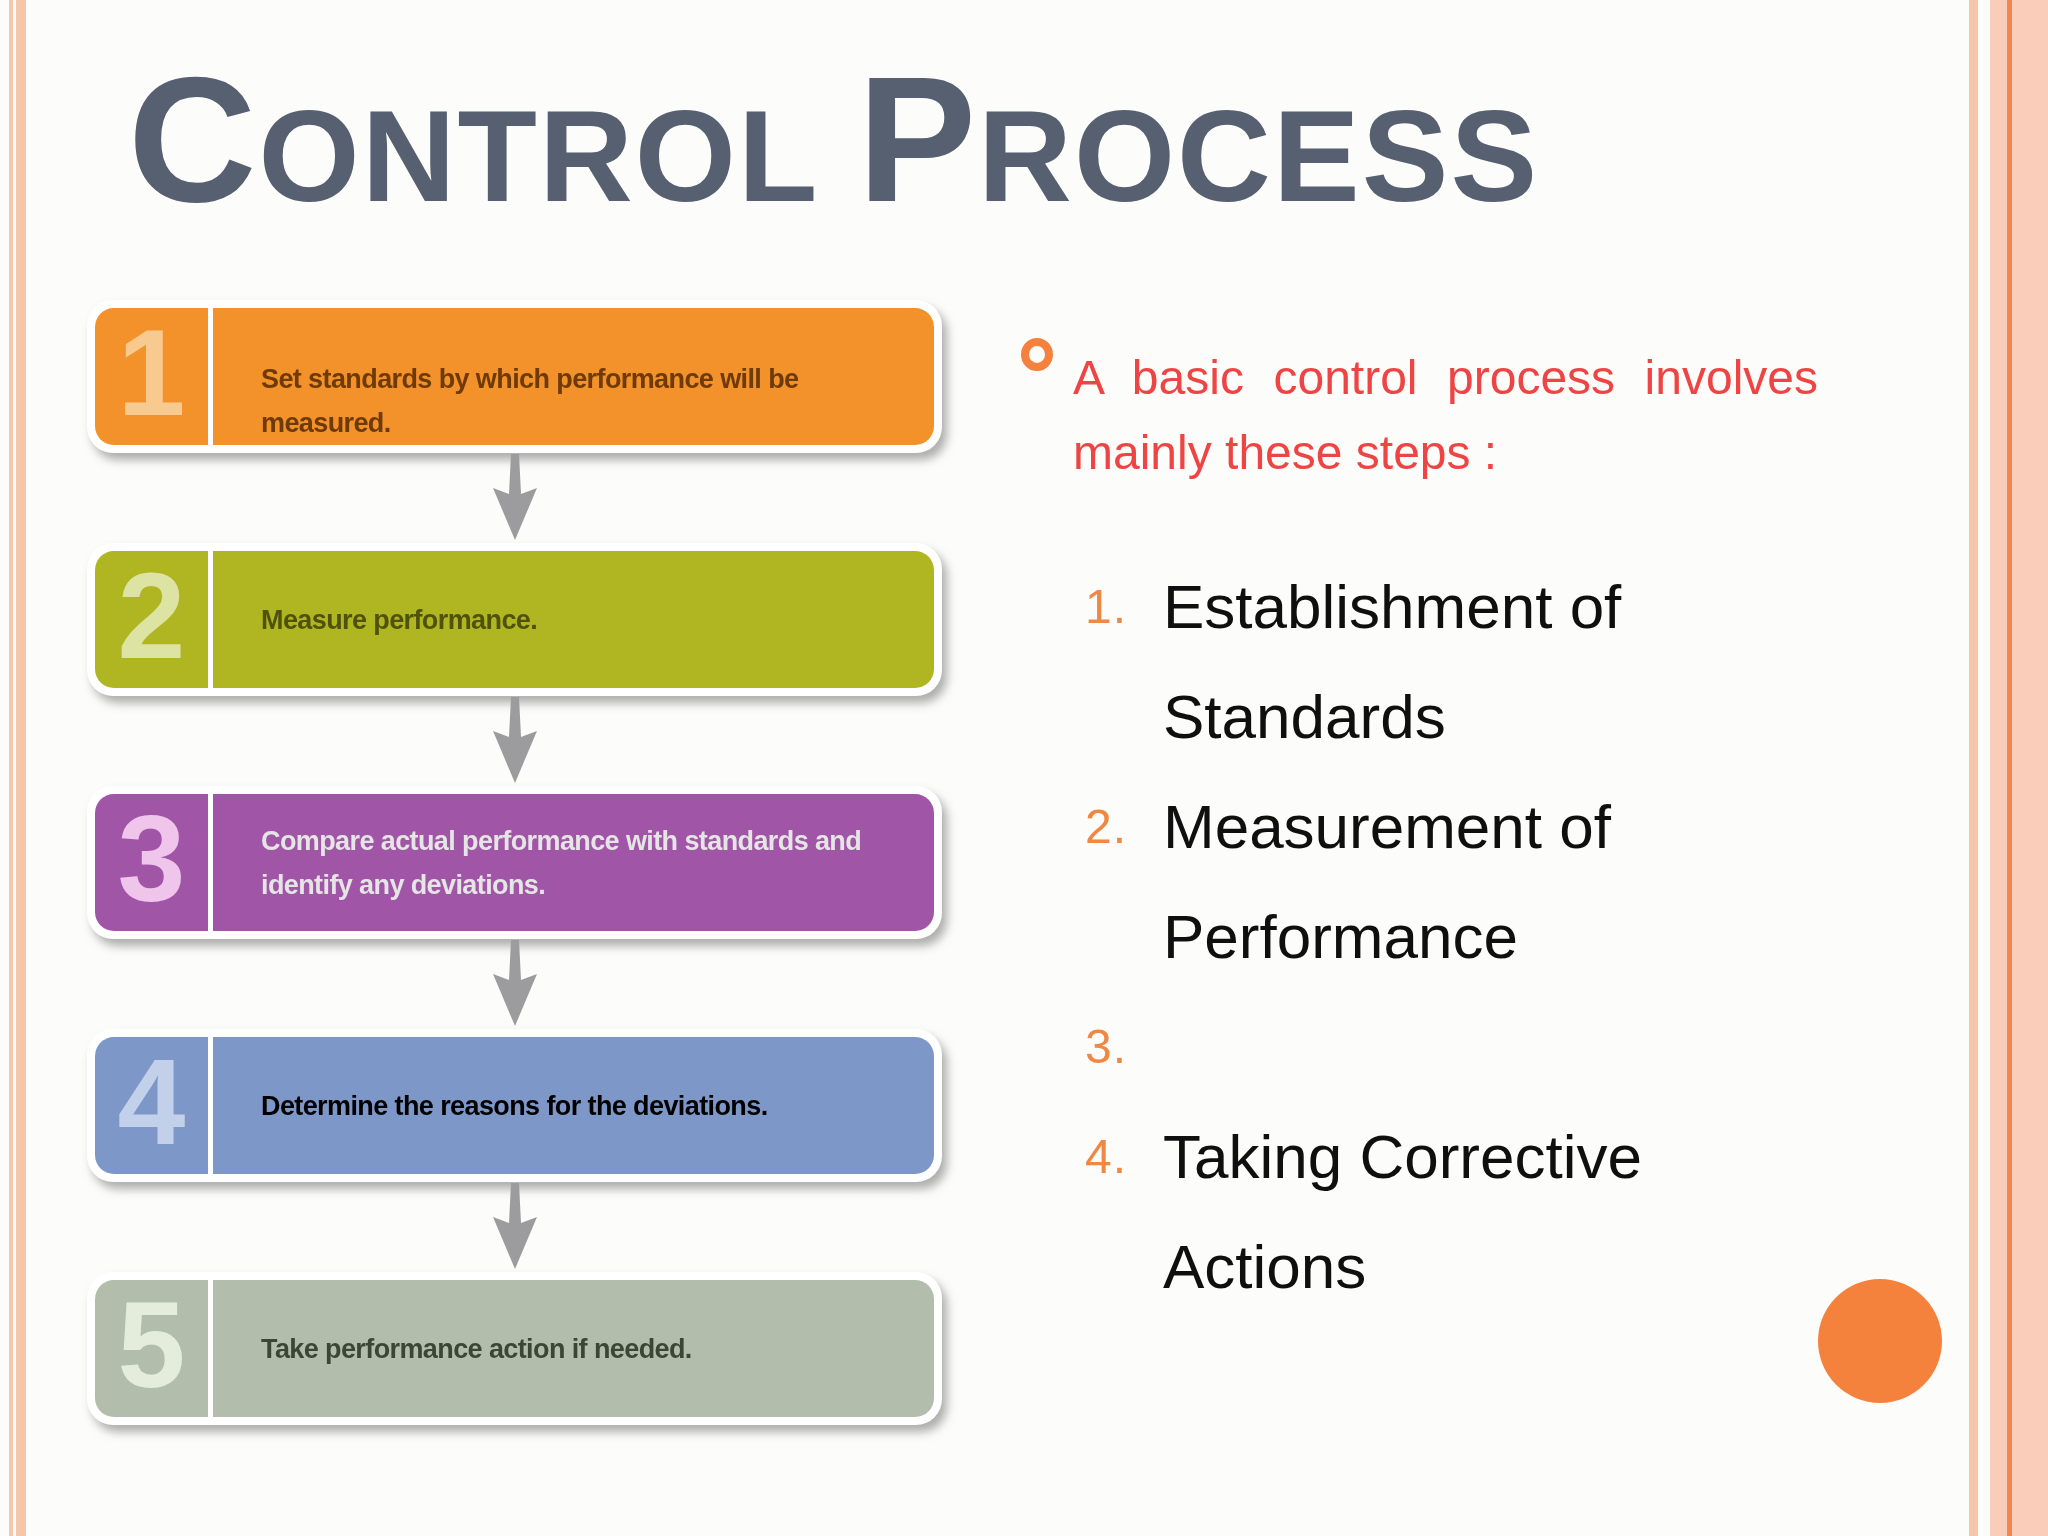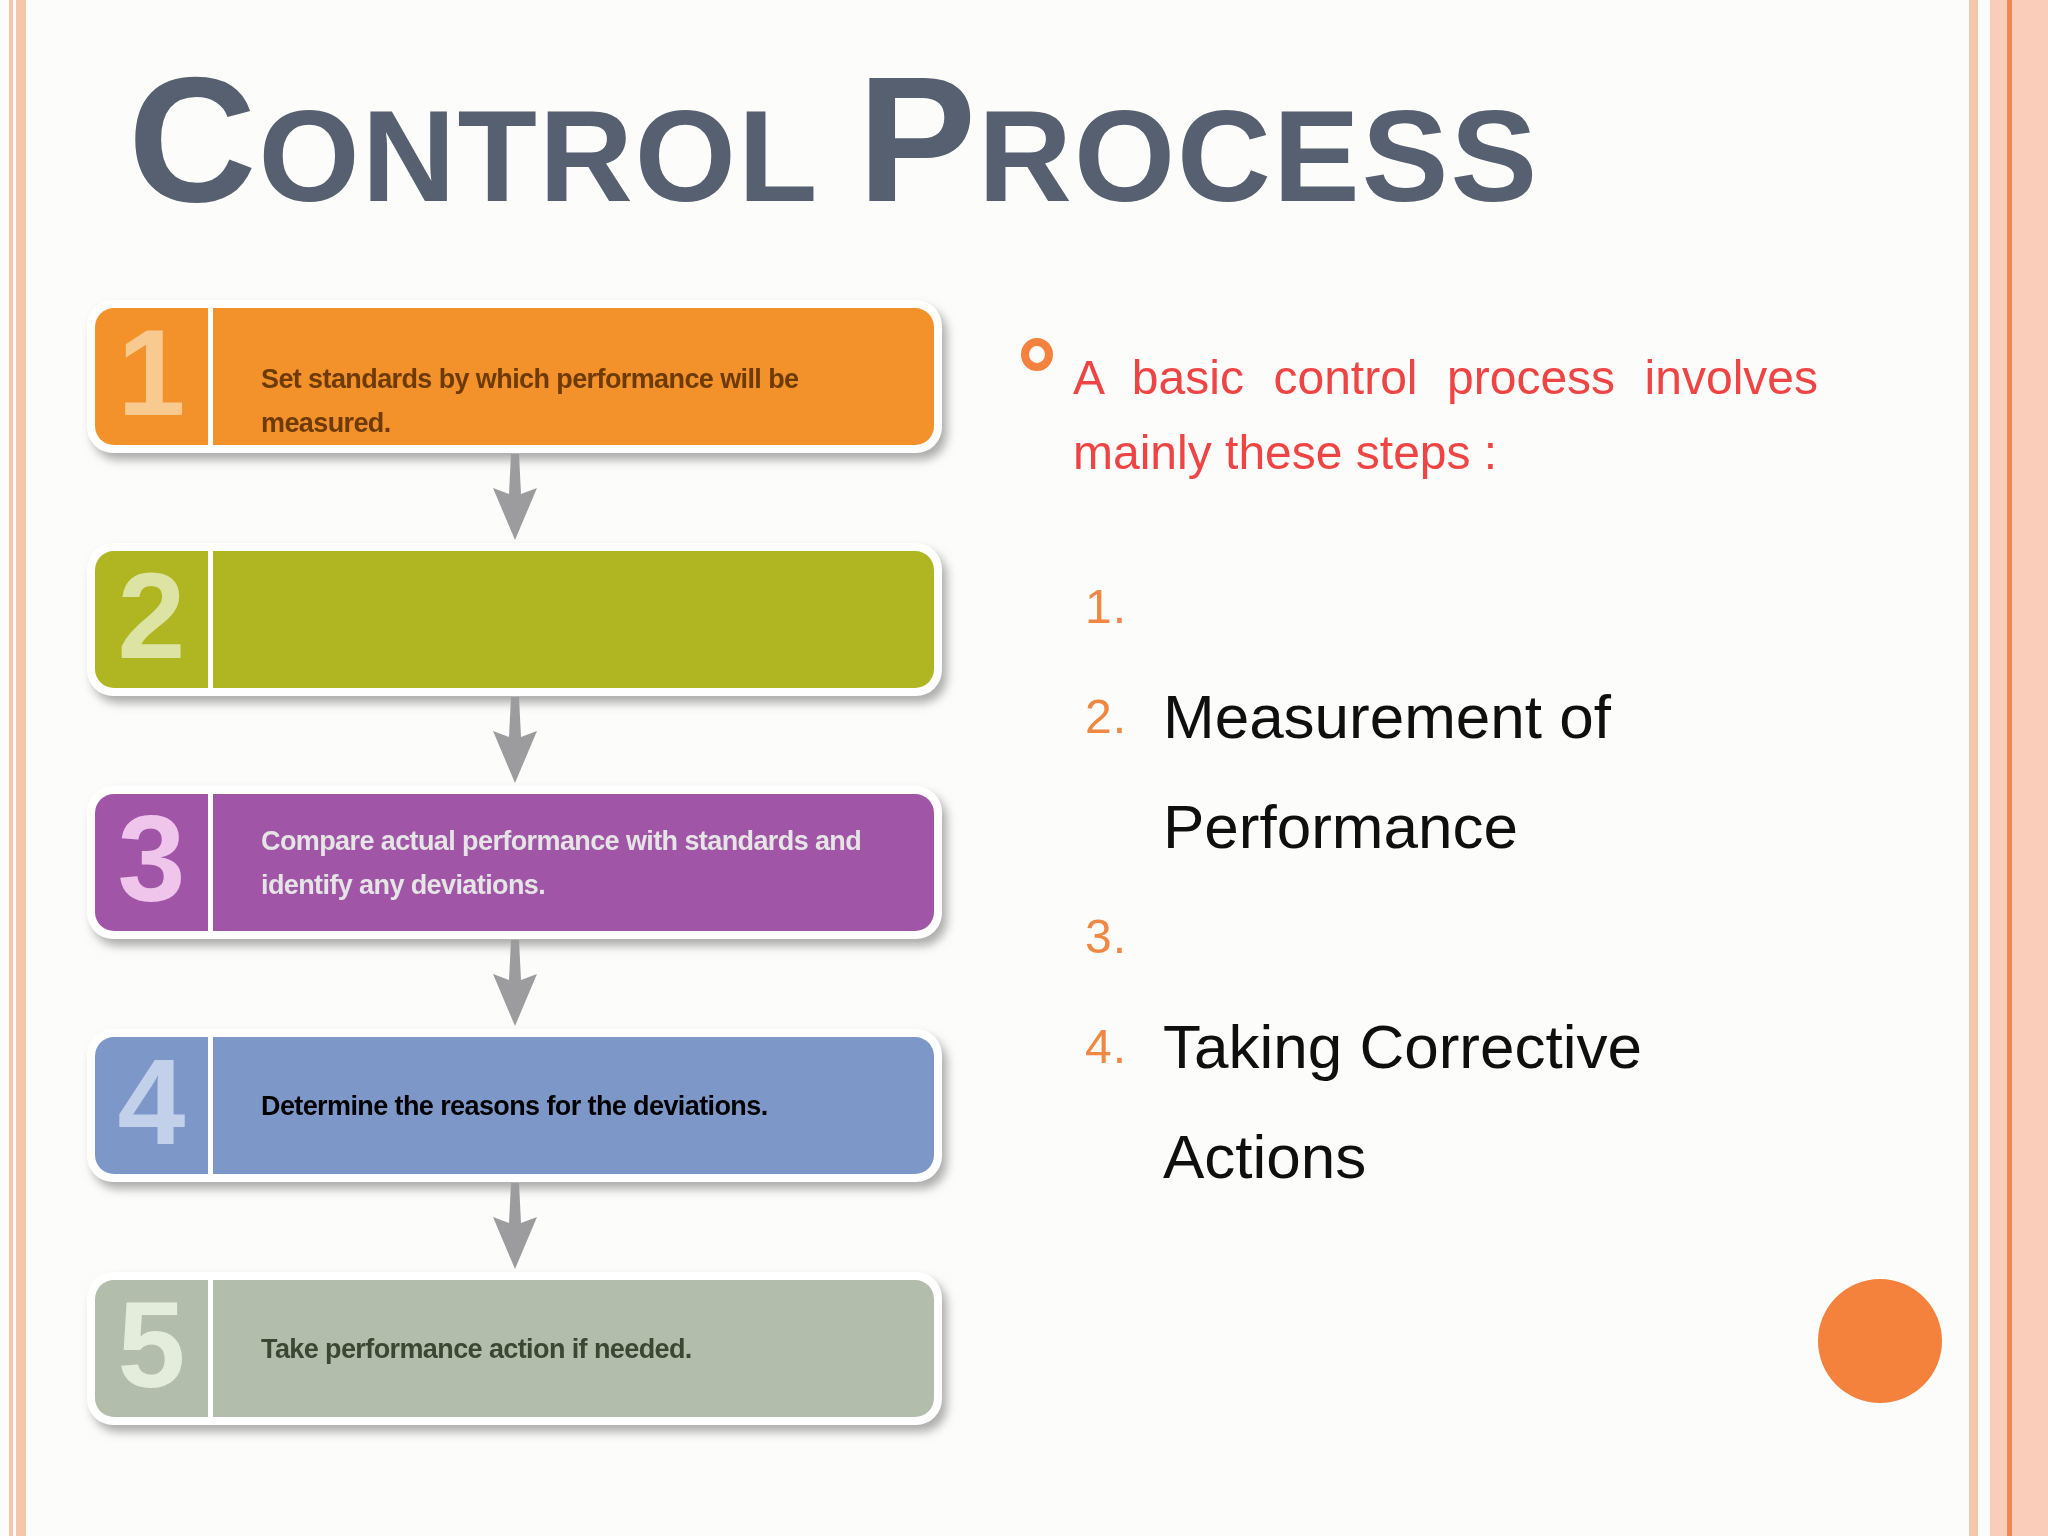--- a/index.html
+++ b/index.html
@@ -108,20 +108,23 @@
             <span>Set standards by which performance will be measured.</span>
           </div>
     </div>
   </div>
 <svg class="arrow" viewBox="0 0 64 88" style="left: 396px; top: 154px;">
         <polygon points="28,0 36,0 38,40 54,34 32,86 10,34 26,40" fill="#9c9c9e"></polygon>
       </svg>
   <div class="step" style="top: 243px;">
     <div class="step-inner" style="background: rgb(175, 182, 34);">
       <div class="step-num" style="color: rgb(221, 227, 162);">2</div>
+      <div class="step-label" style="color: rgb(80, 82, 12);">
+            <span>Measure performance.</span>
+          </div>
     </div>
   </div>
 <svg class="arrow" viewBox="0 0 64 88" style="left: 396px; top: 397px;">
         <polygon points="28,0 36,0 38,40 54,34 32,86 10,34 26,40" fill="#9c9c9e"></polygon>
       </svg>
   <div class="step" style="top: 486px;">
     <div class="step-inner" style="background: rgb(161, 85, 167);">
       <div class="step-num" style="color: rgb(240, 197, 236);">3</div>
       <div class="step-label" style="color: #e5e5e5;">
             <span>Compare actual performance with standards and identify any deviations.</span>
@@ -151,20 +154,21 @@
     </div>
   </div>
 </div>
 
   <span class="bullet-ring" style="border-color: rgb(245, 129, 62);"></span>
   <p class="intro">A basic control process involves mainly these steps :</p>
 
   <div class="num-list" id="num-list">
   <div class="num-item">
     <div class="no" style="color: rgb(240, 135, 67);">1.</div>
+    <div class="txt">Establishment of Standards</div>
   </div>
 
   <div class="num-item">
     <div class="no" style="color: rgb(240, 135, 67);">2.</div>
     <div class="txt">Measurement of Performance</div>
   </div>
 
   <div class="num-item">
     <div class="no" style="color: rgb(240, 135, 67);">3.</div>
   </div>

